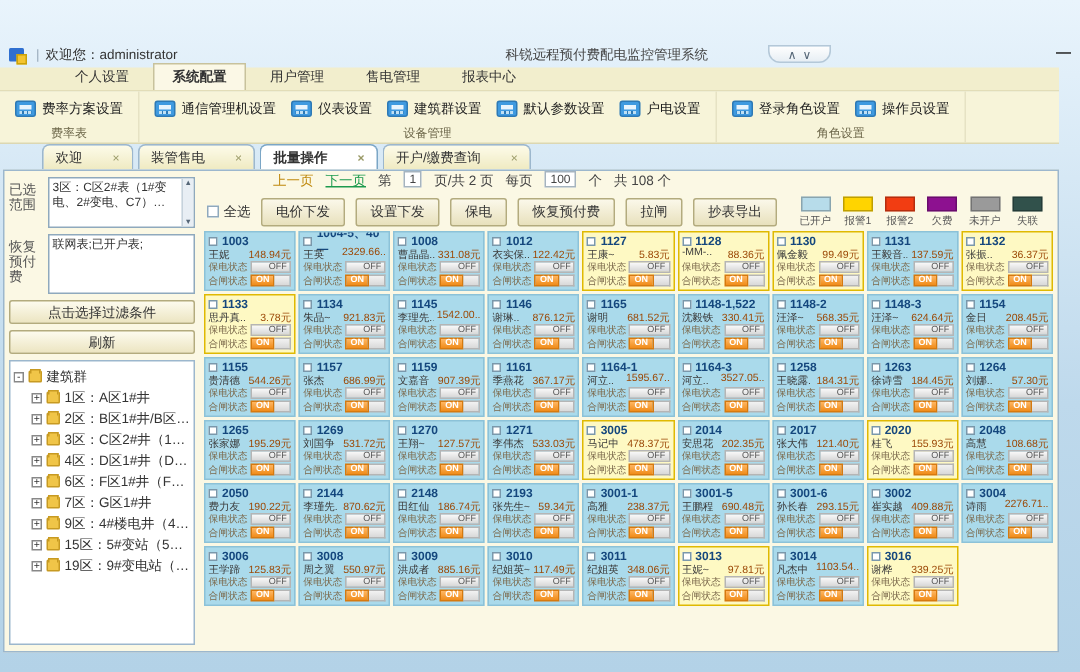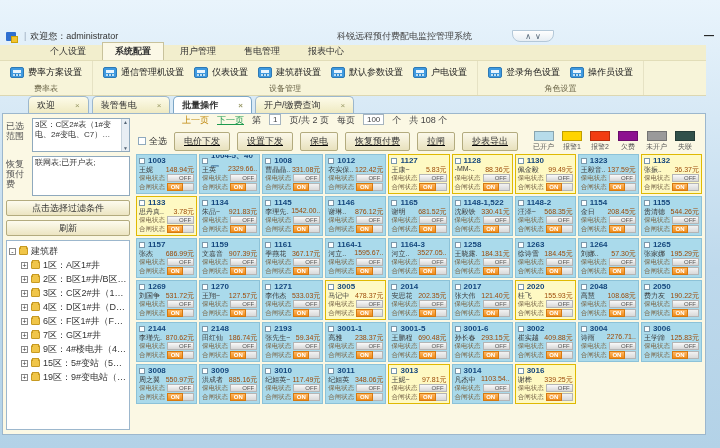--- a/index.html
+++ b/index.html
@@ -337,21 +337,21 @@
         <span class="pginput">100</span>
         <span>个</span>
         <span>共 108 个</span>
       </div>
 
       <div class="gridbar">
         <span class="selall">
           <span class="chk"></span>
           <span>全选</span>
         </span>
-        <span style="display:flex;gap:7px;text-decoration:underline;">
+        <span style="display:flex;gap:7px;">
 
             <button class="tbtn">电价下发</button>
 
             <button class="tbtn">设置下发</button>
 
             <button class="tbtn">保电</button>
 
             <button class="tbtn">恢复预付费</button>
 
             <button class="tbtn">拉闸</button>
@@ -559,21 +559,21 @@
               <span class="ctl">
                 <span class="pill-on">ON</span>
                 <span class="pill-rest"></span>
               </span>
             </div>
           </div>
 
           <div class="card">
             <div class="c-head">
               <span class="c-chk"></span>
-              <span>1323</span>
+              <span>1131</span>
             </div>
             <div class="c-name">
               <span class="nm">王毅音..</span>
               <span class="amt">137.59元</span>
             </div>
             <div class="c-row">
               <span class="lab">保电状态</span>
               <span class="ctl">
                 <span class="pill-off">OFF</span>
               </span>
@@ -772,20 +772,43 @@
             </div>
             <div class="c-row">
               <span class="lab">合闸状态</span>
               <span class="ctl">
                 <span class="pill-on">ON</span>
                 <span class="pill-rest"></span>
               </span>
             </div>
           </div>
 
+          <div class="card">
+            <div class="c-head">
+              <span class="c-chk"></span>
+              <span>1148-3</span>
+            </div>
+            <div class="c-name">
+              <span class="nm">汪泽~</span>
+              <span class="amt">624.64元</span>
+            </div>
+            <div class="c-row">
+              <span class="lab">保电状态</span>
+              <span class="ctl">
+                <span class="pill-off">OFF</span>
+              </span>
+            </div>
+            <div class="c-row">
+              <span class="lab">合闸状态</span>
+              <span class="ctl">
+                <span class="pill-on">ON</span>
+                <span class="pill-rest"></span>
+              </span>
+            </div>
+          </div>
 
           <div class="card">
             <div class="c-head">
               <span class="c-chk"></span>
               <span>1154</span>
             </div>
             <div class="c-name">
               <span class="nm">金日</span>
               <span class="amt">208.45元</span>
             </div>

